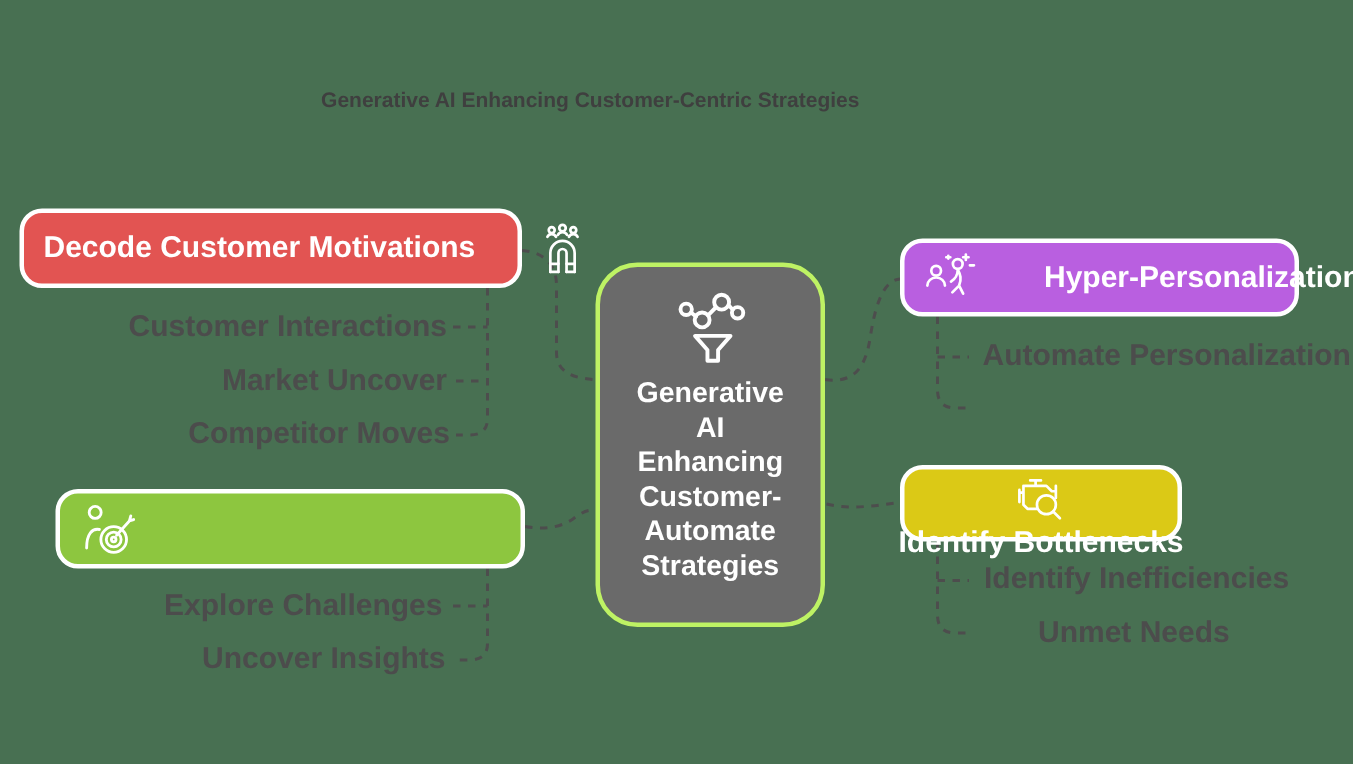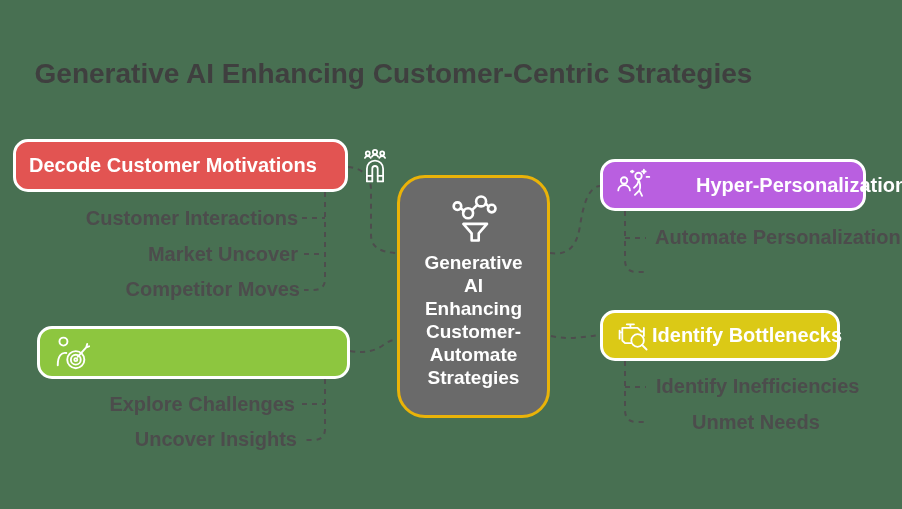--- a/index.html
+++ b/index.html
@@ -9,48 +9,48 @@
   }
   .canvas{
     position:relative;
     width:902px;height:509px;
     background:#487052;
     overflow:hidden;
   }
   .title{
     position:absolute;left:0;top:58px;width:787px;
     text-align:center;
-    font-size:28px;font-weight:bold;color:#3f3f3f;
+    font-size:14px;font-weight:bold;color:#3f3f3f;
   }
   .connectors{position:absolute;left:0;top:0;pointer-events:none;}
   .connectors path{
     fill:none;stroke:#4d4d4d;stroke-width:2;stroke-dasharray:5 5;
   }
   .pill{
     position:absolute;box-sizing:border-box;
     display:flex;align-items:center;justify-content:space-between;
     border:3px solid #ffffff;border-radius:15px;
     padding:0 13px;
     color:#ffffff;font-size:20px;font-weight:bold;
     white-space:nowrap;
   }
   .pill .ic{flex:0 0 auto;display:block;}
   .pill-decode{left:13px;top:139px;width:335px;height:53px;background:#e25452;gap:40px;}
   .pill-strategy{left:37px;top:326px;width:313px;height:53px;background:#8dc63f;}
   .pill-personalization{left:600px;top:159px;width:266px;height:52px;background:#b95fe0;gap:44px;}
-  .pill-bottlenecks{left:600px;top:310px;width:240px;height:51px;background:#dbc916;}
+  .pill-bottlenecks{left:600px;top:310px;width:188px;height:51px;background:#dbc916;flex-direction:column;}
   .leaf{
     position:absolute;
     font-size:20px;font-weight:bold;color:#4c4c4c;
     white-space:nowrap;line-height:20px;
   }
   .center-node{
     position:absolute;left:397px;top:175px;width:153px;height:243px;
     box-sizing:border-box;
-    background:#6a6a6a;border:3px solid #eab308;border-radius:28px;
+    background:#6a6a6a;border:3px solid #bef264;border-radius:28px;
     display:flex;flex-direction:column;align-items:center;
     padding-top:14px;
   }
   .center-node .label{
     margin-top:7px;
     text-align:center;color:#ffffff;
     font-size:19px;font-weight:bold;line-height:23px;
   }
   .center-node .label span{display:block;}
 </style>

